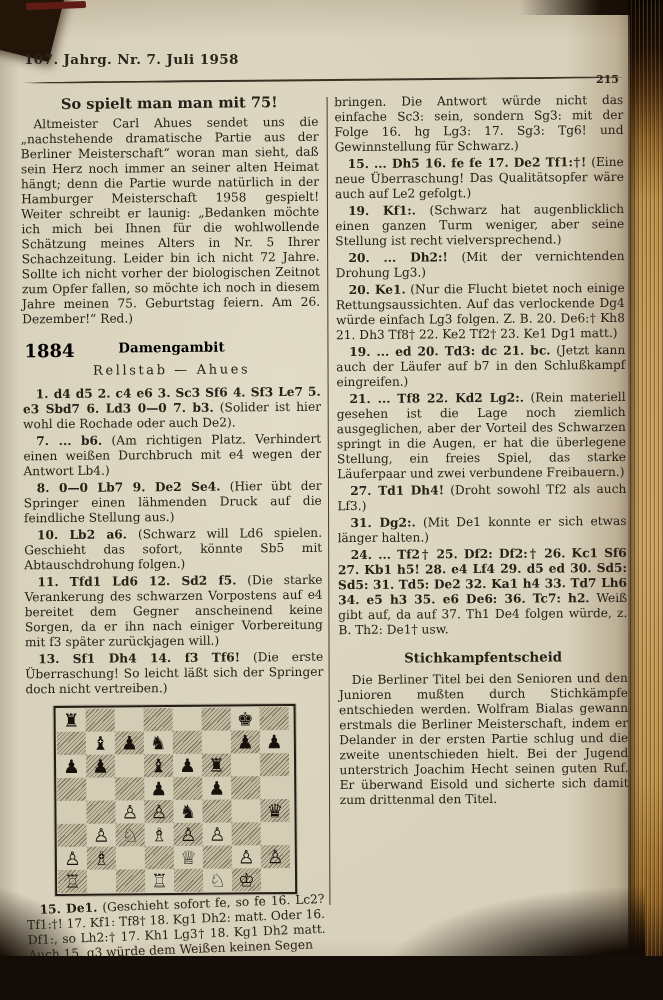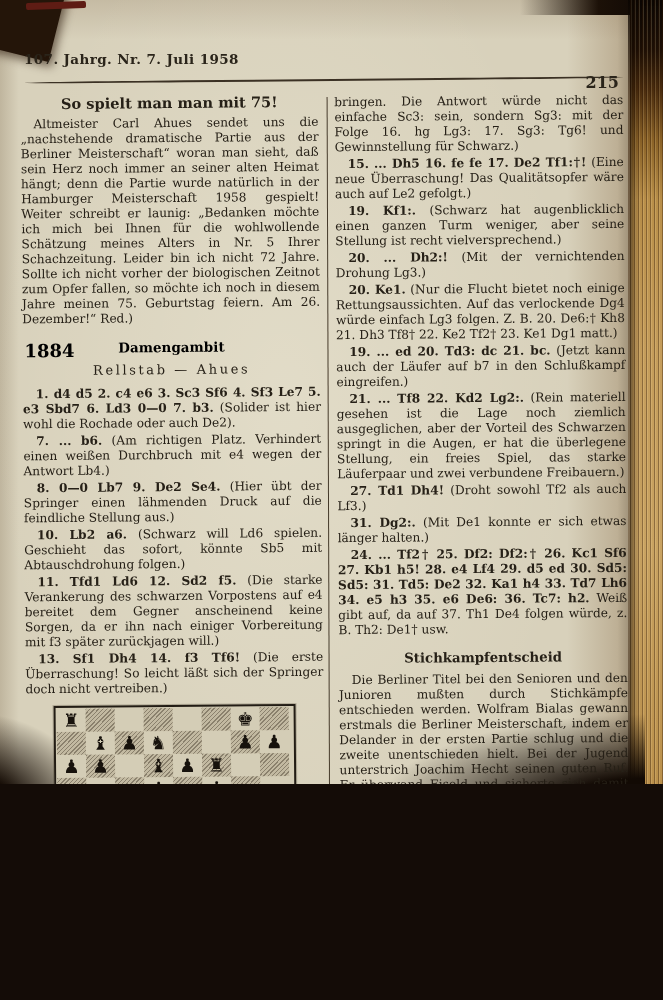--- a/index.html
+++ b/index.html
@@ -1,20 +1,20 @@
 <!DOCTYPE html>
 <html><head>
 <meta charset="utf-8">
 <style>
   html,body{margin:0;padding:0;}
   body{
     width:663px;height:1000px;overflow:hidden;background:#140c07;
     font-family:"DejaVu Serif","Liberation Serif",serif;
   }
-  .photo{position:relative;width:663px;height:784px;overflow:hidden;background:#ef4444;}
+  .photo{position:relative;width:663px;height:956px;overflow:hidden;background:#ef4444;}
   .page{
     position:absolute;left:0;top:0;width:630px;height:1000px;
     background:
       radial-gradient(ellipse at 45% 40%, rgba(255,252,238,.25) 0%, rgba(0,0,0,0) 60%),
       linear-gradient(90deg, rgba(80,55,25,.18) 0%, rgba(0,0,0,0) 3%, rgba(0,0,0,0) 90%, rgba(110,75,35,.25) 98%, rgba(70,45,18,.4) 100%),
       linear-gradient(180deg, rgba(90,60,30,.15) 0%, rgba(0,0,0,0) 4%, rgba(0,0,0,0) 94%, rgba(70,45,20,.25) 100%),
       #d8d1bb;
   }
   
   .book-edge{
@@ -26,21 +26,21 @@
   }
   .edge-seam{position:absolute;right:31px;top:0;width:4px;height:1000px;
     background:linear-gradient(180deg, rgba(10,5,2,.8) 0%, rgba(60,35,12,.55) 10%, rgba(90,60,25,.35) 50%, rgba(30,15,5,.7) 100%);}
   .corner-tl{position:absolute;left:-34px;top:-40px;width:95px;height:92px;background:#241509;transform:rotate(14deg);box-shadow:4px 4px 10px rgba(40,22,8,.6);}
   .spine-red{position:absolute;left:26px;top:2px;width:60px;height:7px;background:#5e1c14;transform:rotate(-2deg);border-radius:2px;}
   .strip-top{position:absolute;left:520px;top:0;width:143px;height:15px;background:linear-gradient(90deg, rgba(0,0,0,0) 0%, #1c1108 55%, #0c0603 100%);}
   .shadow-bl{position:absolute;left:-28px;bottom:-30px;width:130px;height:105px;background:radial-gradient(ellipse at bottom left,#150c05 25%, rgba(21,12,5,0) 68%);}
   .shadow-br{position:absolute;right:18px;bottom:-24px;width:270px;height:95px;background:radial-gradient(ellipse at bottom right,#120a04 22%, rgba(18,10,4,0) 70%);}
   .header-issue{position:absolute;left:24px;top:51px;font-size:13.5px;font-weight:bold;letter-spacing:.4px;color:#2a241a;}
   .rule{position:absolute;left:24px;top:79px;width:600px;height:1.5px;background:#3b3124;transform:rotate(-0.55deg);border-radius:40%/100%;}
-  .page-number{position:absolute;right:44px;top:73px;font-size:16px;font-weight:bold;color:#2a241a;}
+  .page-number{position:absolute;right:44px;top:73px;font-size:11px;font-weight:bold;color:#2a241a;}
 
   .col-left{position:absolute;left:24px;top:94px;width:298px;transform:rotate(-0.5deg);}
   .col-right{position:absolute;left:337px;top:94px;width:289px;transform:rotate(-0.45deg);}
   .divider{position:absolute;left:328px;top:97px;width:1.4px;height:808px;background:#453a2a;transform:rotate(-0.2deg);}
 
   .article-title{font-size:14.6px;font-weight:bold;text-align:center;margin:0 0 5px 0;color:#262017;}
   p.body{font-size:12.2px;line-height:15px;text-align:justify;margin:0 0 2px 0;color:#262017;}
   p.body.ind{text-indent:13px;}
   .mv{font-weight:bold;}
   .tilt{transform:rotate(-1.7deg);transform-origin:0 50%;margin-top:7px !important;}

